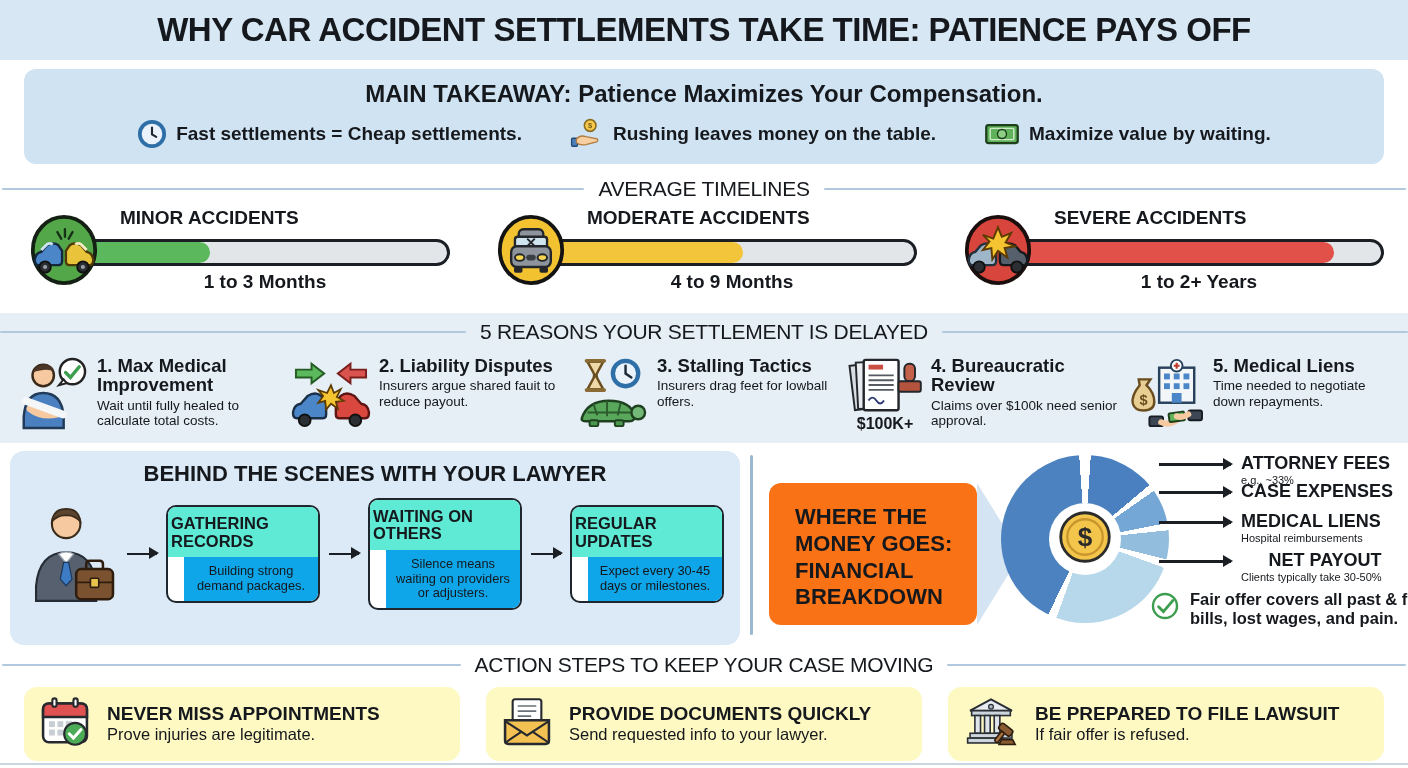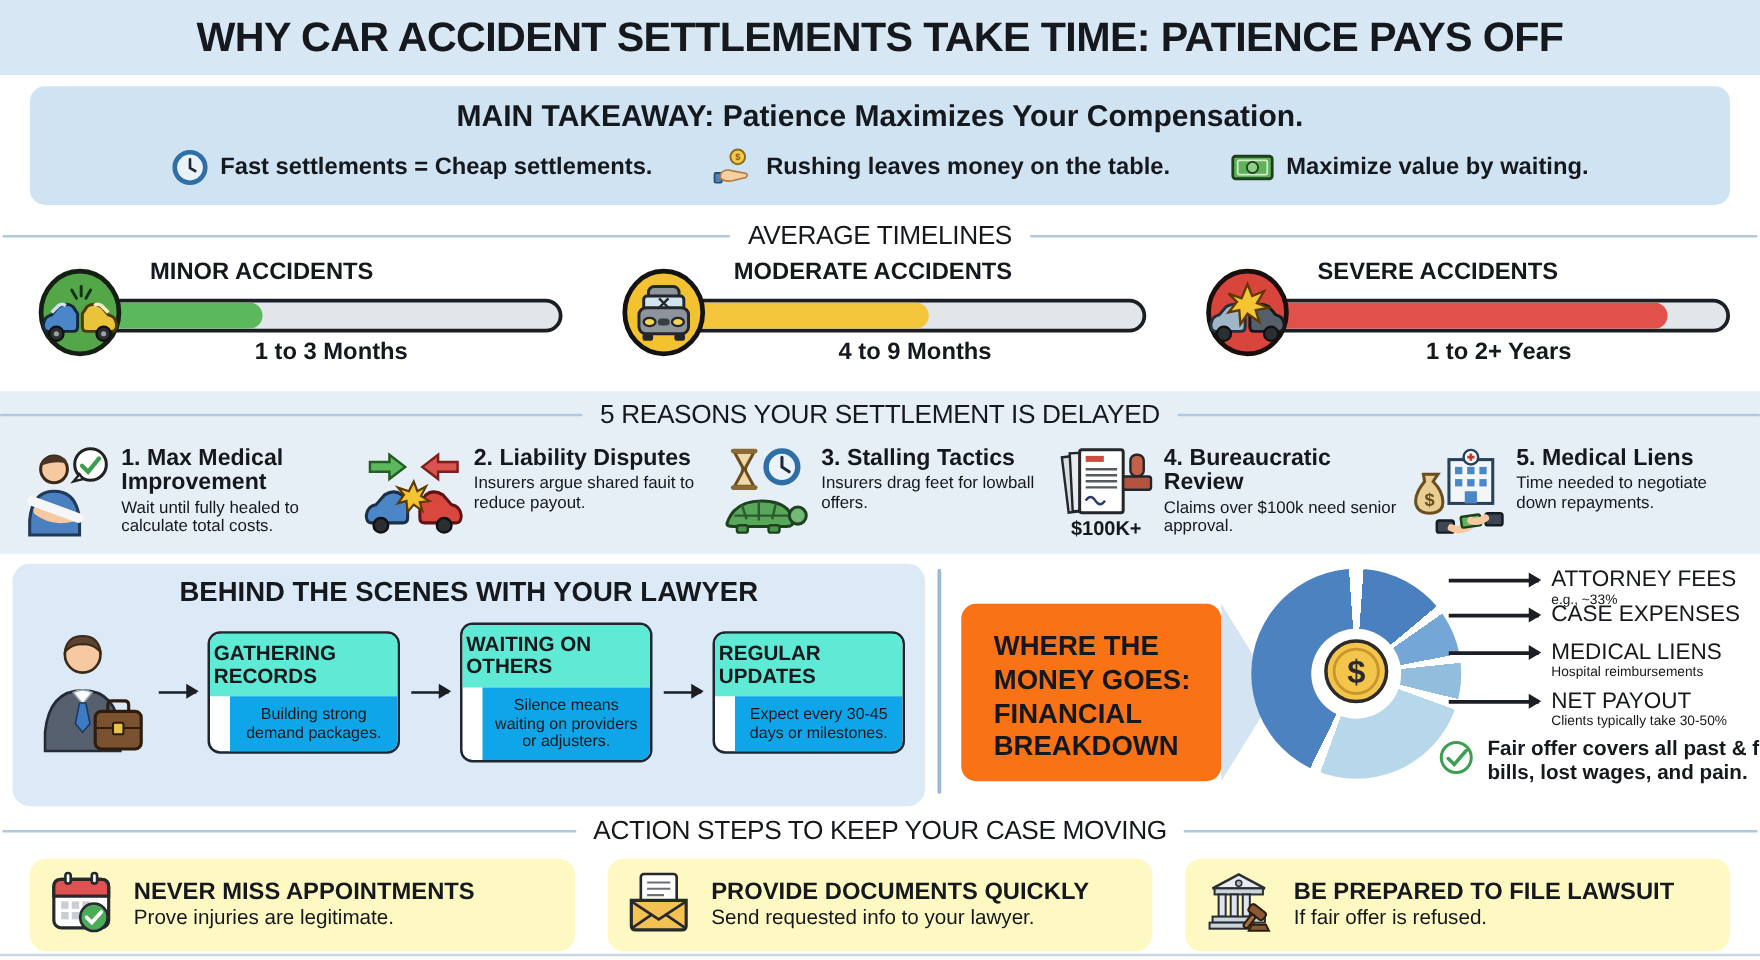--- a/index.html
+++ b/index.html
@@ -62,21 +62,21 @@
   .money-title{padding:21px 0 0 26px;font-size:22px;font-weight:800;line-height:1.22;position:relative;z-index:1;}
   .donut{position:absolute;left:240px;top:4px;width:168px;height:168px;border-radius:50%;}
   .donut-hole{position:absolute;left:50%;top:50%;transform:translate(-50%,-50%);width:72px;height:72px;background:#fff;border-radius:50%;display:flex;align-items:center;justify-content:center;}
   .legend{position:absolute;left:398px;top:0;width:300px;height:194px;}
   .lg-e{position:absolute;display:flex;align-items:flex-start;gap:10px;}
   .lg-e .harrow{flex:0 0 72px;margin-top:9px;}
   .lg-e:nth-child(1){top:3px;}
   .lg-e:nth-child(2){top:31px;}
   .lg-e:nth-child(3){top:61px;}
   .lg-e:nth-child(4){top:100px;}
-  .lg-label{font-size:18px;font-weight:400;line-height:1;white-space:nowrap;}
+  .lg-label{font-size:18px;font-weight:700;line-height:1;white-space:nowrap;text-align:right;}
   .lg-sub{font-size:11px;margin-top:2px;white-space:nowrap;}
   .fairnote{position:absolute;left:388px;top:139px;display:flex;gap:9px;align-items:flex-start;}
   .fn-text{font-size:16.5px;font-weight:800;line-height:1.16;width:292px;}
 
   
   .actions{margin-top:8px;}
   .ac-row{display:flex;gap:26px;padding:10px 24px 0;}
   .ac-card{flex:1;background:#fef9c3;border-radius:13px;display:flex;align-items:center;gap:15px;padding:8px 14px;height:58px;}
   .ac-icon{flex:0 0 auto;}
   .ac-title{font-size:19px;font-weight:800;line-height:1.05;}

